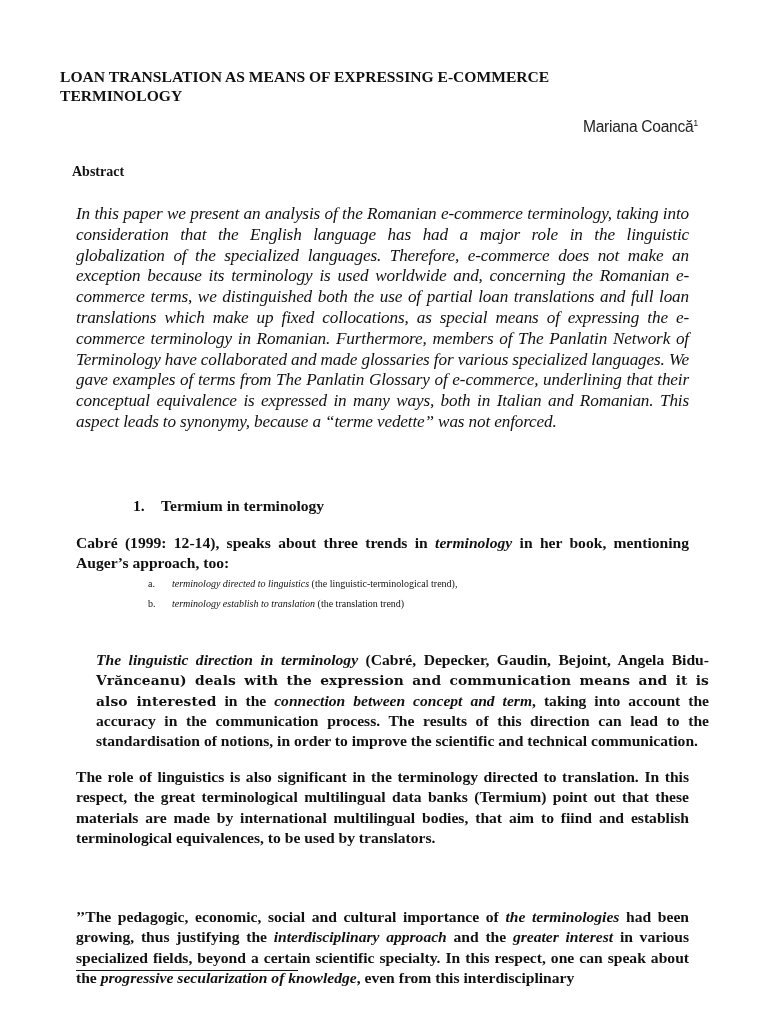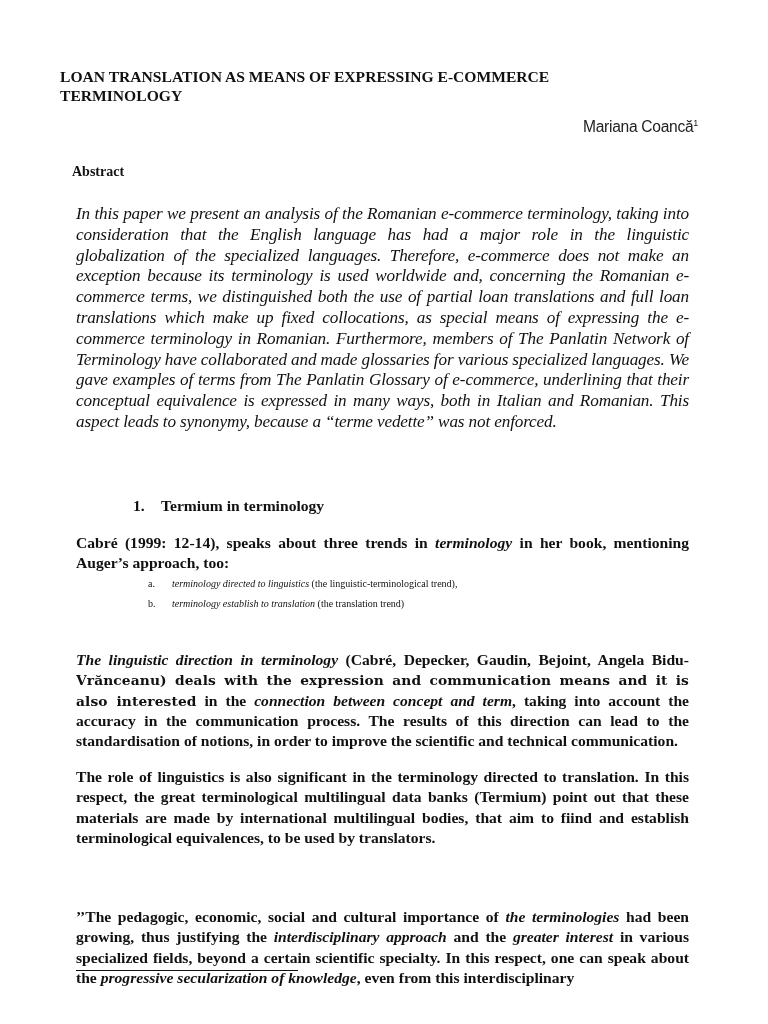--- a/index.html
+++ b/index.html
@@ -35,21 +35,21 @@
   }
   .section-heading .num { display: inline-block; width: 28px; }
   .p {
     position: absolute; left: 76px; width: 613px;
     font-size: 15.6px; line-height: 20.3px; text-align: justify; font-weight: bold;
   }
   .p1 { top: 533px; }
   .list { position: absolute; left: 104px; top: 574px; font-size: 10px; line-height: 20.3px; margin-left: 44px; }
   .list .li { white-space: nowrap; }
   .list .marker { display: inline-block; width: 24px; }
-  .p2 { top: 650px; }
+  .p2 { top: 650px; margin-left: 20px; }
   .p3 { top: 767px; }
   .p4 { top: 867px; margin-top: 40px; }
   .i { font-style: italic; }
   .vr { font-family: "DejaVu Serif", serif; font-size: 13.8px; letter-spacing: 0.1px; }
   .footnote-rule {
     position: absolute; left: 76px; top: 970px; width: 222px; height: 0;
     border-top: 1px solid #111;
   }
   .footnote {
     position: absolute; left: 76px; top: 979px; font-size: 12.3px; line-height: 16px;

